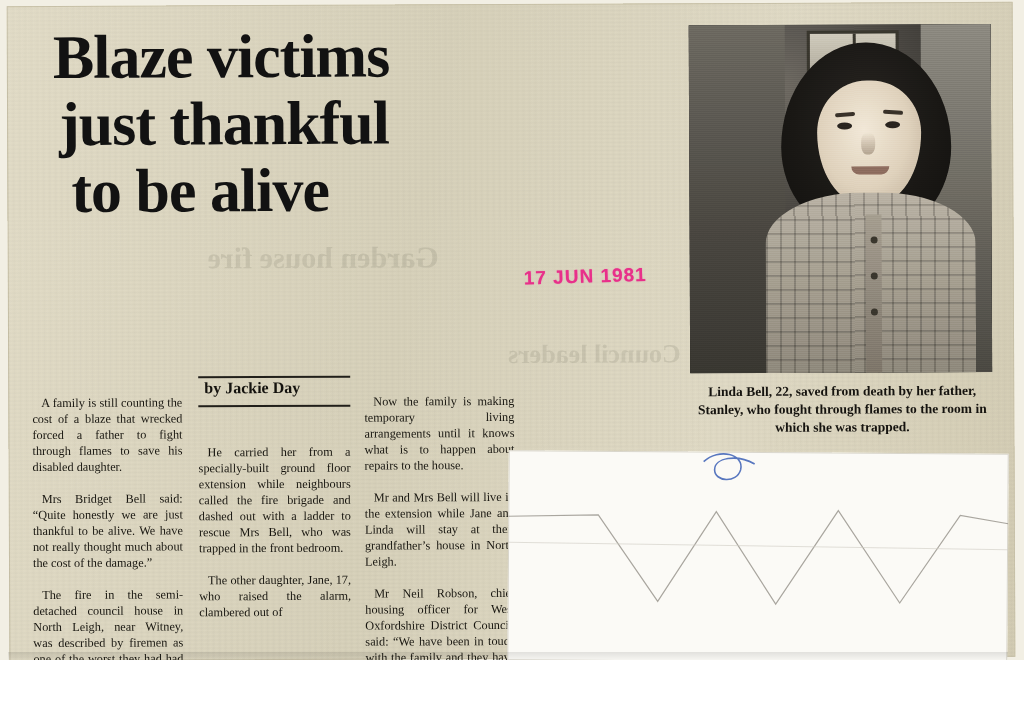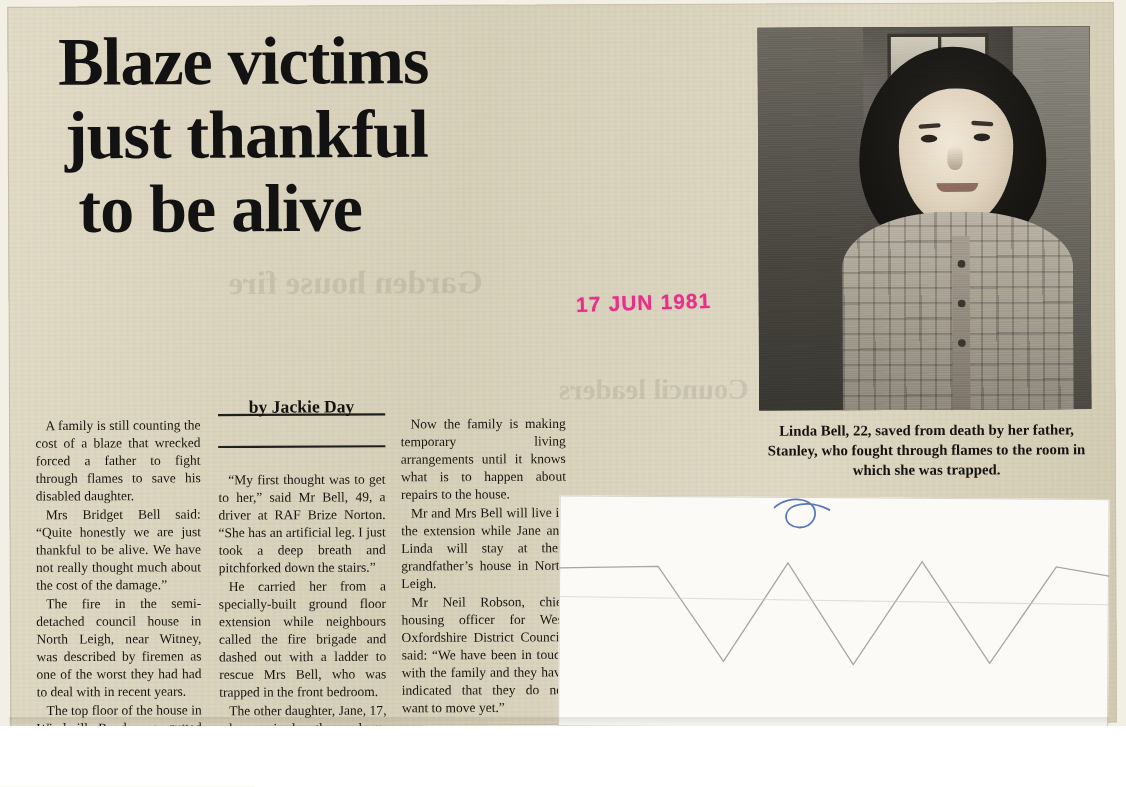--- a/index.html
+++ b/index.html
@@ -185,23 +185,23 @@
     font-size: 13.5px;
     line-height: 1.33;
     color: #15130f;
     text-align: center;
   }
 
   
   .byline {
     position: absolute;
     left: 196px;
-    top: 357px;
+    top: 374px;
     width: 140px;
-    text-align: center;
+    text-align: left;
     font-family: "Liberation Serif", serif;
     font-weight: bold;
     font-size: 16px;
     color: #14120e;
   }
   .byline-rule-top {
     position:absolute; left:190px; top:371px; width:152px; height:2px; background:#211f1a;
   }
   .byline-rule-bot {
     position:absolute; left:190px; top:400px; width:152px; height:2px; background:#211f1a;
@@ -209,21 +209,21 @@
 
   .col {
     position: absolute;
     font-family: "Liberation Serif", serif;
     font-size: 12.3px;
     line-height: 1.30;
     color: #17150f;
     text-align: justify;
     text-justify: inter-word;
   }
-  .col p { margin: 0 0 1px 0; text-indent: 9px; }
+  .col p { margin: 16px 0 1px 0; text-indent: 9px; }
   .col p.first { text-indent: 9px; }
 
   #col1 { left: 24px;  top: 374px; width: 150px; }
   #col2 { left: 190px; top: 424px; width: 152px; }
   #col3 { left: 356px; top: 374px; width: 150px; }
   #col4 { left: 522px; top: 374px; width: 152px; }
 
   
   .fragment {
     position: absolute;
@@ -293,21 +293,20 @@
     <div class="byline">by Jackie Day</div>
     <div class="byline-rule-bot"></div>
 
     <div class="col" id="col1">
         <p class="first">A family is still counting the cost of a blaze that wrecked forced a father to fight through flames to save his disabled daughter.</p>
         <p class="">Mrs Bridget Bell said: “Quite honestly we are just thankful to be alive. We have not really thought much about the cost of the damage.”</p>
         <p class="">The fire in the semi-detached council house in North Leigh, near Witney, was described by firemen as one of the worst they had had to deal with in recent years.</p>
         <p class="">The top floor of the house in Windmill Road was gutted when fire broke out early on Tuesday.</p>
       </div>
     <div class="col" id="col2">
-        <p class="">“My first thought was to get to her,” said Mr Bell, 49, a driver at RAF Brize Norton. “She has an artificial leg. I just took a deep breath and pitchforked down the stairs.”</p>
         <p class="">He carried her from a specially-built ground floor extension while neighbours called the fire brigade and dashed out with a ladder to rescue Mrs Bell, who was trapped in the front bedroom.</p>
         <p class="">The other daughter, Jane, 17, who raised the alarm, clambered out of</p>
       </div>
     <div class="col" id="col3">
         <p class="">Now the family is making temporary living arrangements until it knows what is to happen about repairs to the house.</p>
         <p class="">Mr and Mrs Bell will live in the extension while Jane and Linda will stay at their grandfather’s house in North Leigh.</p>
         <p class="">Mr Neil Robson, chief housing officer for West Oxfordshire District Council, said: “We have been in touch with the family and they have indicated that they do not want to move yet.”</p>
       </div>
   </div>
 

